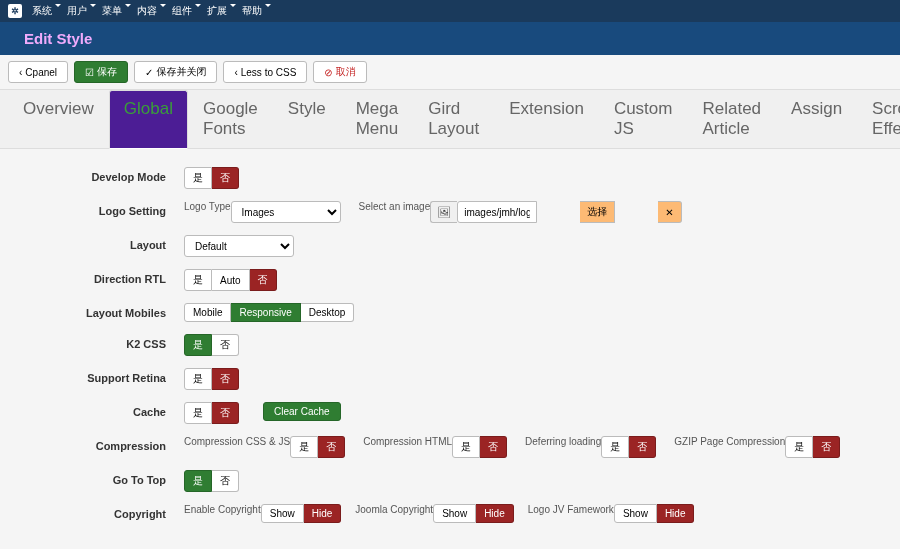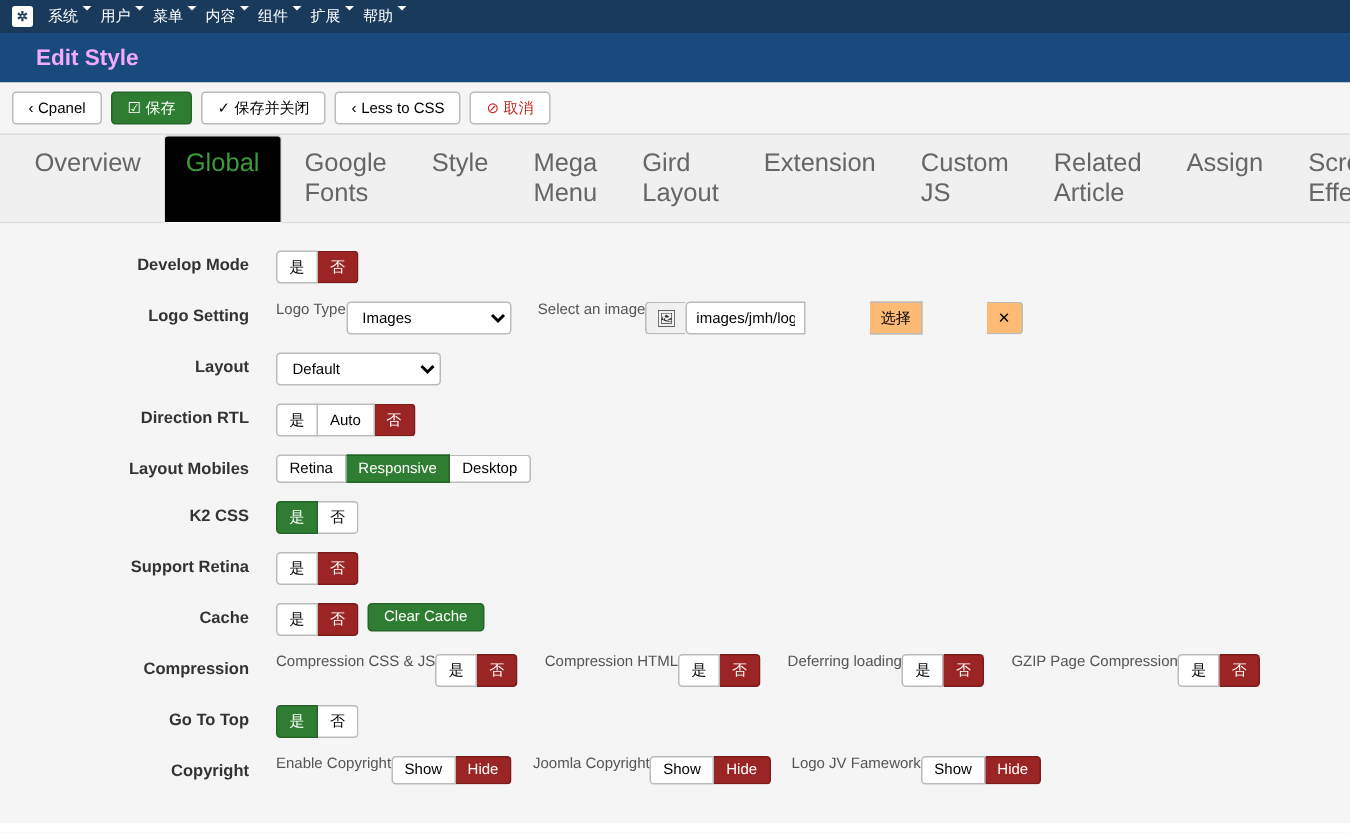--- a/index.html
+++ b/index.html
@@ -9,21 +9,21 @@
 .topbar .menu-item { margin-right: 6px; cursor: pointer; display: flex; align-items: flex-start; }
 .topbar .caret { width: 0; height: 0; border-left: 3px solid transparent; border-right: 3px solid transparent; border-top: 3px solid #fff; margin-left: 3px; }
 .header { background: #184a7d; color: #f0abfc; padding: 8px 24px; font-size: 15px; font-weight: bold; }
 .toolbar { background: #f5f5f5; border-bottom: 1px solid #ddd; padding: 6px 8px; display: flex; gap: 6px; }
 .btn { border: 1px solid #bbb; background: #fff; padding: 3px 10px; font-size: 10px; border-radius: 3px; cursor: pointer; display: inline-flex; align-items: center; gap: 3px; }
 .btn.green { background: #2f7d32; color: #fff; border-color: #256628; }
 .btn.red-text { color: #c62828; }
 .btn .ic { font-size: 10px; }
 .tabs { background: #f0f0f0; border-bottom: 1px solid #ddd; display: flex; padding: 0 8px; }
 .tab { padding: 8px 14px; font-size: 17px; color: #666; cursor: pointer; border: 1px solid transparent; }
-.tab.active { color: #3a9d3a; background: #000000; border: 1px solid #ddd; border-bottom: 1px solid #fff; margin-bottom: -1px; border-radius: 3px 3px 0 0; text-align: right; }
+.tab.active { color: #3a9d3a; background: #4c1d95; border: 1px solid #ddd; border-bottom: 1px solid #fff; margin-bottom: -1px; border-radius: 3px 3px 0 0; text-align: right; }
 .content { padding: 12px 0 20px 0; background: #f5f5f5; }
 .row { display: flex; align-items: flex-start; padding: 6px 4px; }
 .row-label { width: 180px; text-align: right; padding-right: 18px; font-weight: bold; font-size: 11px; padding-top: 4px; color: #333; }
 .row-ctrl { flex: 1; display: flex; flex-wrap: wrap; gap: 4px; align-items: flex-start; }
 .toggle-group { display: inline-flex; }
 .toggle-btn { border: 1px solid #bbb; background: #fff; padding: 3px 8px; font-size: 10px; cursor: pointer; }
 .toggle-btn:first-child { border-radius: 3px 0 0 3px; }
 .toggle-btn:last-child { border-radius: 0 3px 3px 0; }
 .toggle-btn.sel-green { background: #2f7d32; color: #fff; border-color: #256628; }
 .toggle-btn.sel-red { background: #9b2424; color: #fff; border-color: #7a1c1c; }
@@ -157,21 +157,21 @@
           <button class="toggle-btn">是</button>
           <button class="toggle-btn">Auto</button>
           <button class="toggle-btn sel-red">否</button>
         </div>
       </div>
     </div>
     <div class="row">
       <div class="row-label">Layout Mobiles</div>
       <div class="row-ctrl">
         <div class="toggle-group">
-          <button class="toggle-btn">Retina</button>
+          <button class="toggle-btn">Mobile</button>
           <button class="toggle-btn sel-green">Responsive</button>
           <button class="toggle-btn">Desktop</button>
         </div>
       </div>
     </div>
     <div class="row">
       <div class="row-label">K2 CSS</div>
       <div class="row-ctrl">
         <div class="toggle-group">
           <button class="toggle-btn sel-green">是</button>
@@ -188,21 +188,21 @@
         </div>
       </div>
     </div>
     <div class="row">
       <div class="row-label">Cache</div>
       <div class="row-ctrl">
         <div class="toggle-group">
           <button class="toggle-btn">是</button>
           <button class="toggle-btn sel-red">否</button>
         </div>
-        <button class="btn green" style="margin-left: 2px; text-align: right;">Clear Cache</button>
+        <button class="btn green" style="margin-left: 20px; text-align: right;">Clear Cache</button>
       </div>
     </div>
     <div class="row">
       <div class="row-label">Compression</div>
       <div class="row-ctrl">
         <div class="sub-col">
           <div class="sub-label">Compression CSS &amp; JS</div>
           <div class="toggle-group">
             <button class="toggle-btn">是</button>
             <button class="toggle-btn sel-red">否</button>

